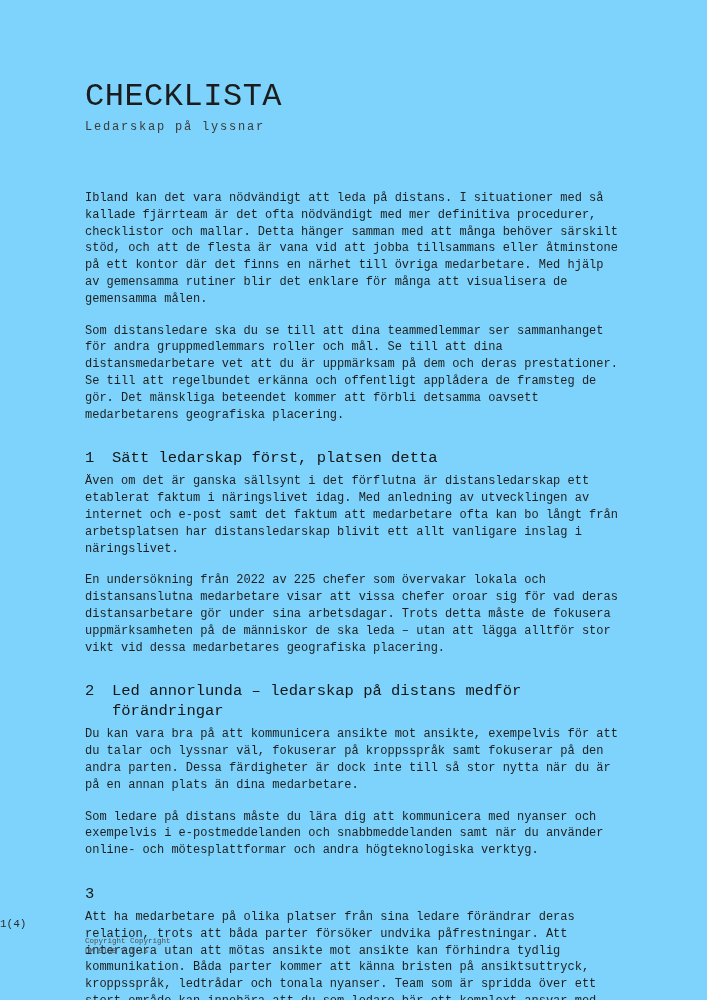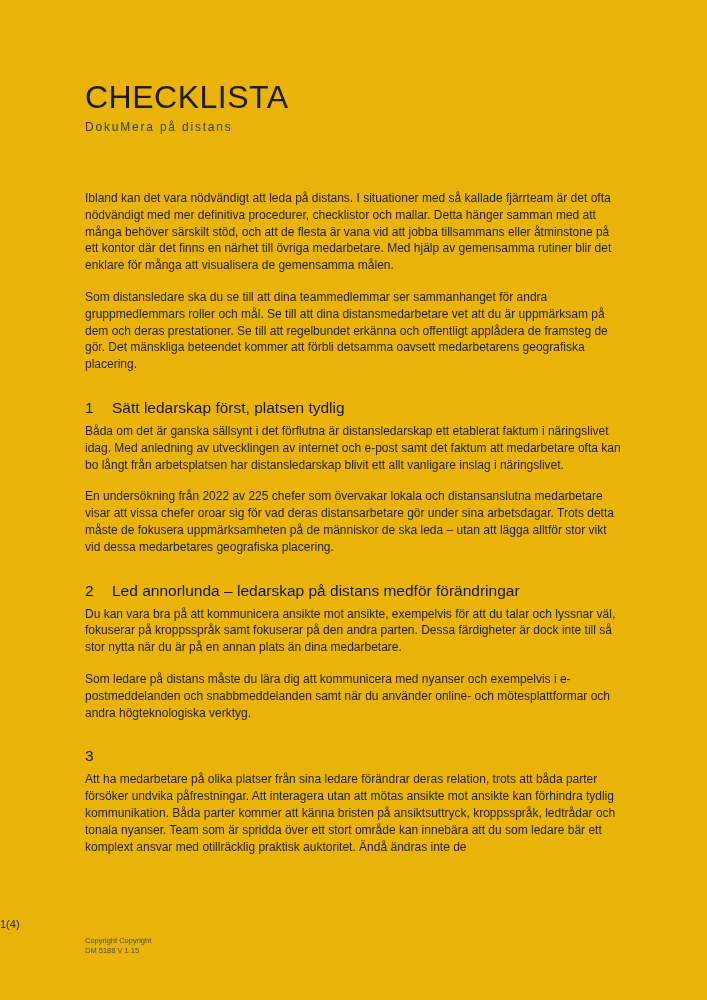--- a/index.html
+++ b/index.html
@@ -4,22 +4,22 @@
 <style>
   html, body {
     margin: 0;
     padding: 0;
     background: #ffffff;
   }
   .page {
     position: relative;
     width: 707px;
     height: 1000px;
-    background: #eab308;
-    font-family: Liberation Sans, sans-serif;
+    background: #7dd3fc;
+    font-family: Liberation Mono, monospace;
     color: #1b1b1b;
     overflow: hidden;
     box-sizing: border-box;
   }
   .content {
     position: absolute;
     left: 85px;
     top: 0;
     width: 538px;
   }
@@ -77,30 +77,30 @@
     color: #4d4d4d;
   }
 </style>
 </head>
 <body>
 
 <div class="page">
   <div class="content">
 
     <h1 class="doc-title">CHECKLISTA</h1>
-    <div class="doc-subtitle">DokuMera på distans</div>
+    <div class="doc-subtitle">Ledarskap på lyssnar</div>
 
     <p class="body-text first-body">Ibland kan det vara nödvändigt att leda på distans. I situationer med så kallade fjärrteam är det ofta nödvändigt med mer definitiva procedurer, checklistor och mallar. Detta hänger samman med att många behöver särskilt stöd, och att de flesta är vana vid att jobba tillsammans eller åtminstone på ett kontor där det finns en närhet till övriga medarbetare. Med hjälp av gemensamma rutiner blir det enklare för många att visualisera de gemensamma målen.</p>
     <p class="body-text">Som distansledare ska du se till att dina teammedlemmar ser sammanhanget för andra gruppmedlemmars roller och mål. Se till att dina distansmedarbetare vet att du är uppmärksam på dem och deras prestationer. Se till att regelbundet erkänna och offentligt applådera de framsteg de gör. Det mänskliga beteendet kommer att förbli detsamma oavsett medarbetarens geografiska placering.</p>
 
     <h2 class="section-heading">
       <span class="sec-num">1</span>
-      <span class="sec-title">Sätt ledarskap först, platsen tydlig</span>
+      <span class="sec-title">Sätt ledarskap först, platsen detta</span>
     </h2>
-    <p class="body-text">Båda om det är ganska sällsynt i det förflutna är distansledarskap ett etablerat faktum i näringslivet idag. Med anledning av utvecklingen av internet och e-post samt det faktum att medarbetare ofta kan bo långt från arbetsplatsen har distansledarskap blivit ett allt vanligare inslag i näringslivet.</p>
+    <p class="body-text">Även om det är ganska sällsynt i det förflutna är distansledarskap ett etablerat faktum i näringslivet idag. Med anledning av utvecklingen av internet och e-post samt det faktum att medarbetare ofta kan bo långt från arbetsplatsen har distansledarskap blivit ett allt vanligare inslag i näringslivet.</p>
     <p class="body-text">En undersökning från 2022 av 225 chefer som övervakar lokala och distansanslutna medarbetare visar att vissa chefer oroar sig för vad deras distansarbetare gör under sina arbetsdagar. Trots detta måste de fokusera uppmärksamheten på de människor de ska leda – utan att lägga alltför stor vikt vid dessa medarbetares geografiska placering.</p>
 
     <h2 class="section-heading">
       <span class="sec-num">2</span>
       <span class="sec-title">Led annorlunda – ledarskap på distans medför förändringar</span>
     </h2>
     <p class="body-text">Du kan vara bra på att kommunicera ansikte mot ansikte, exempelvis för att du talar och lyssnar väl, fokuserar på kroppsspråk samt fokuserar på den andra parten. Dessa färdigheter är dock inte till så stor nytta när du är på en annan plats än dina medarbetare.</p>
     <p class="body-text">Som ledare på distans måste du lära dig att kommunicera med nyanser och exempelvis i e-postmeddelanden och snabbmeddelanden samt när du använder online- och mötesplattformar och andra högteknologiska verktyg.</p>
 
     <h2 class="section-heading">

